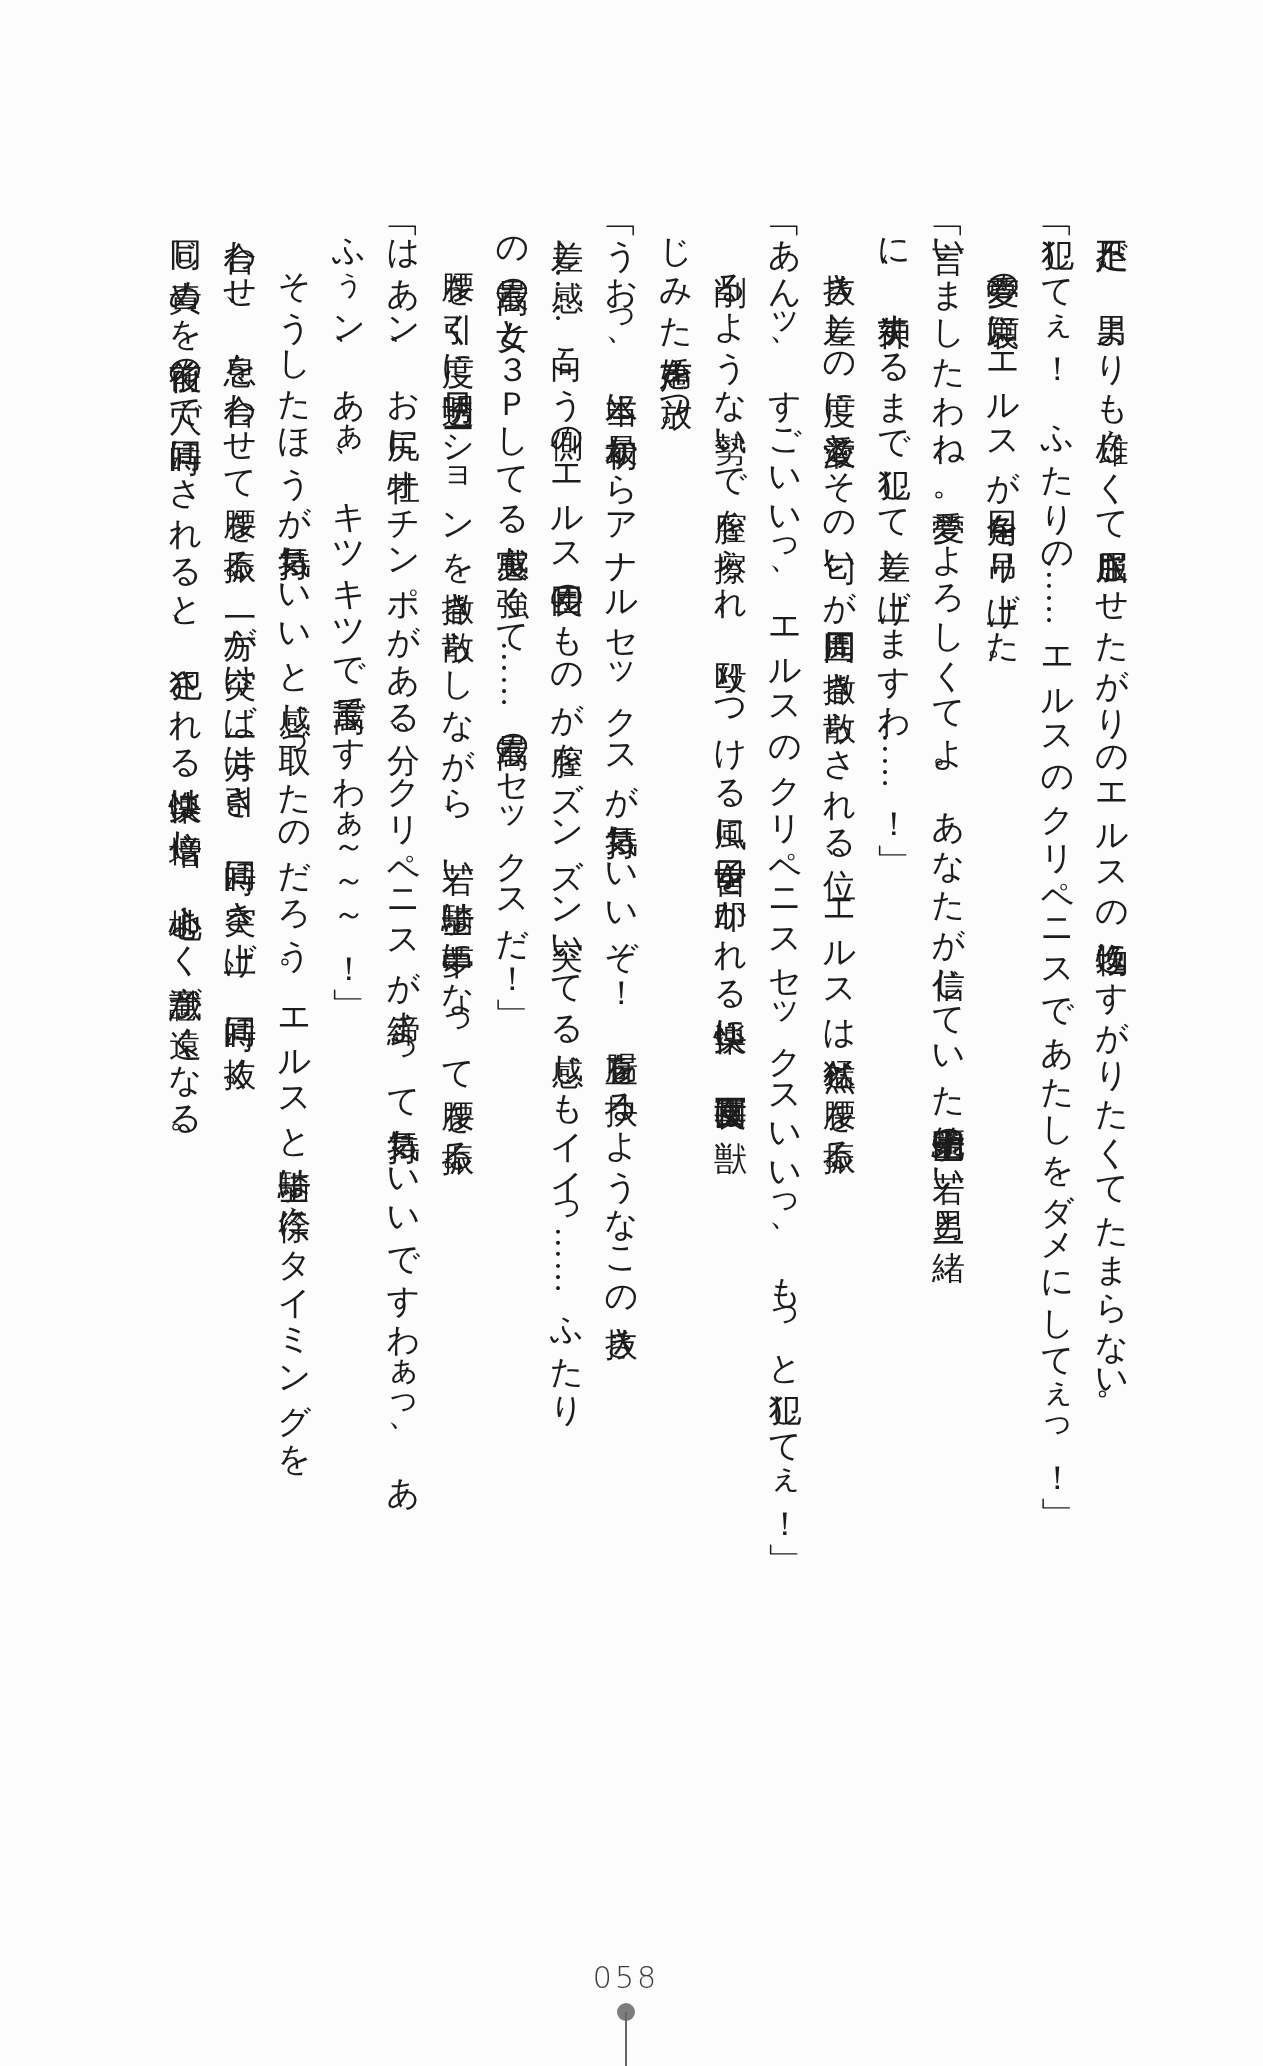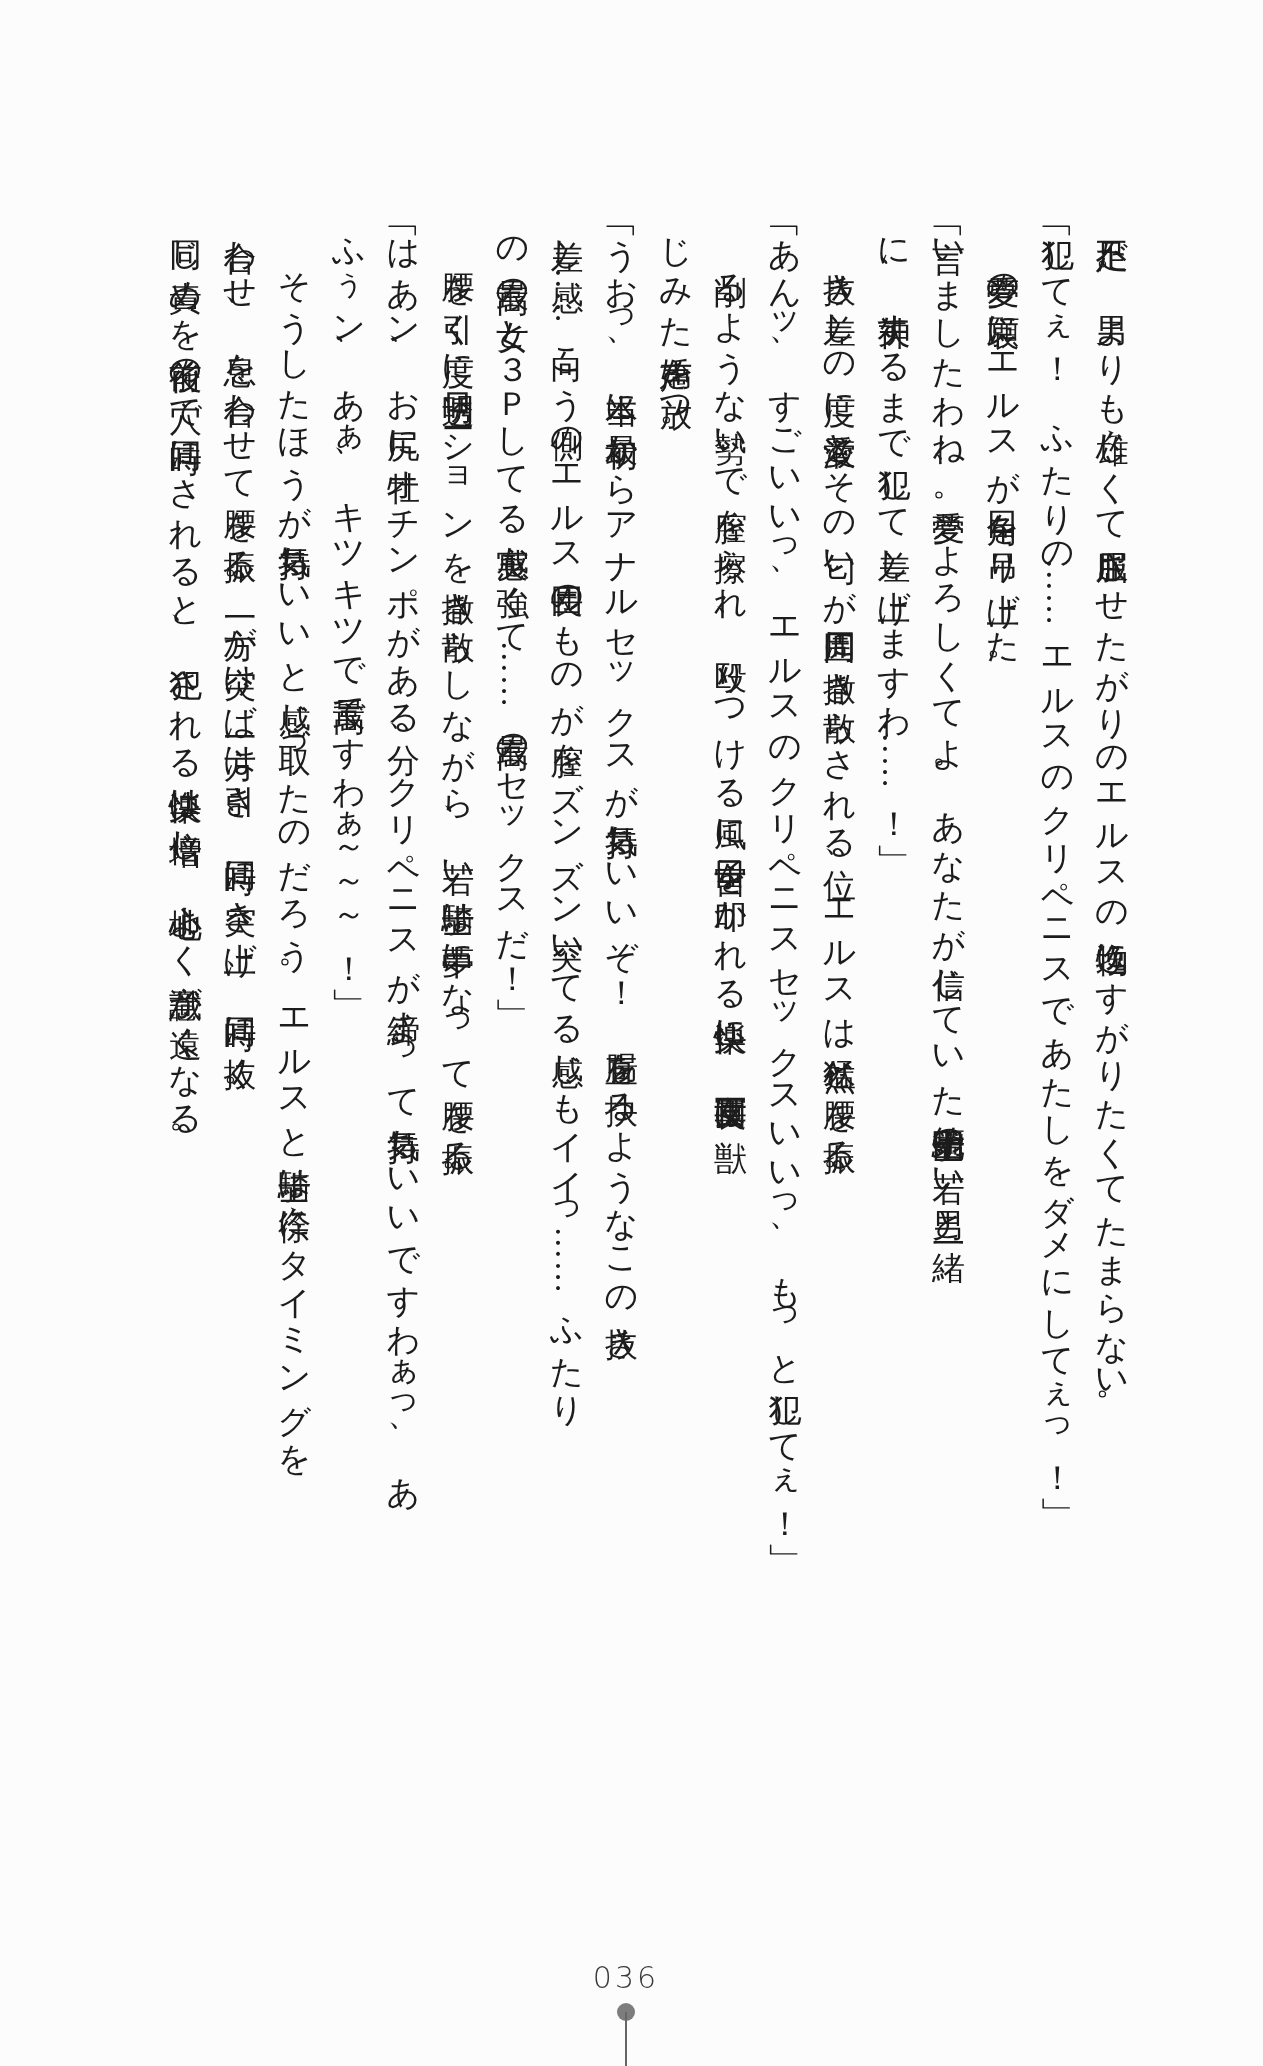--- a/index.html
+++ b/index.html
@@ -91,18 +91,18 @@
       <div class="column">の最高の女と３Ｐしてる実感も強くて……最高のセックスだ！」</div>
       <div class="column indent">腰を引く度に透明ローションを撒き散らしながら、若い騎士は夢中になって腰を振る。</div>
       <div class="column">「はあン、お尻に牡オチンポがある分、クリペニスが締まって気持ちいいですわぁっ、あ</div>
       <div class="column">ふぅン、あぁ、キツキツで最高ですわぁ～～～！」</div>
       <div class="column indent">そうしたほうが気持ちいいと感じ取ったのだろう。エルスと騎士は徐々にタイミングを</div>
       <div class="column">合わせ、息を合わせて腰を振る。一方が突けば一方は引き、同時に突き上げ、同時に抜く。</div>
       <div class="column">同じ責めを前後の穴で同時にされると、犯される快楽は倍増し、心地よく意識が遠くなる。</div>
     </div>
 
   <div class="page-footer">
-    <div class="page-number">036</div>
+    <div class="page-number">058</div>
     <div class="marker-dot"></div>
     <div class="marker-line"></div>
   </div>
 
 </div>
 
 </body></html>

